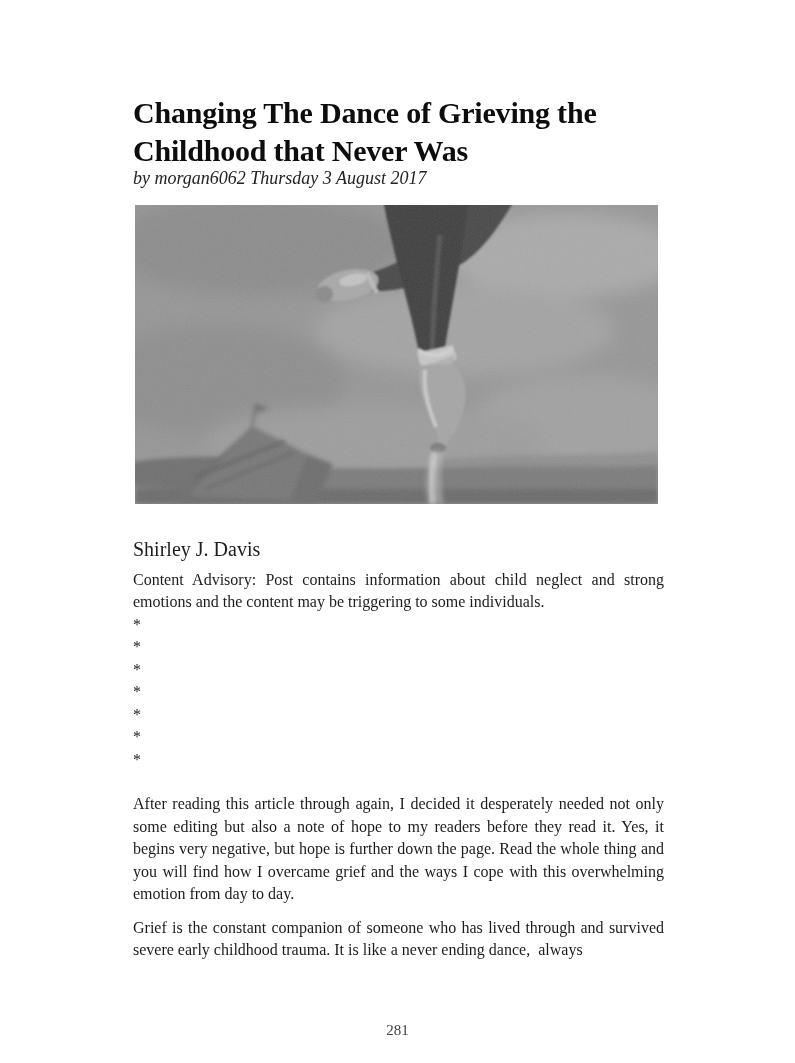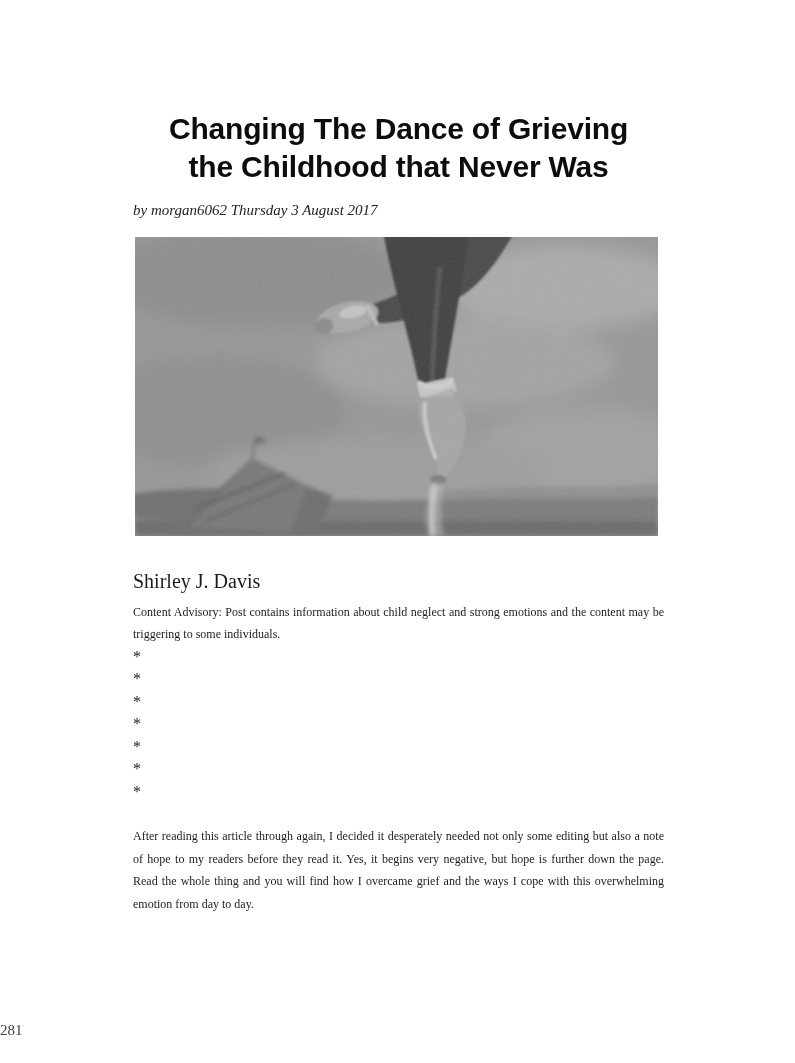--- a/index.html
+++ b/index.html
@@ -12,64 +12,64 @@
     font-family: "Liberation Serif", serif;
     color: #1c1c1c;
   }
   .content {
     position: absolute;
     left: 133px;
     top: 94px;
     width: 531px;
   }
   h1.title {
-    margin: 16px;
+    margin: 0;
     max-width: 525px;
-    font-family: Liberation Sans, sans-serif;
+    font-family: Liberation Serif, serif;
     font-weight: bold;
     font-size: 30px;
     line-height: 38px;
     color: #0d0d0d;
     letter-spacing: -0.2px;
-    text-align: center;
   }
   .byline {
     font-style: italic;
-    font-size: 15px;
+    font-size: 18px;
     line-height: 17px;
     color: #232323;
   }
   figure.article-figure {
     margin: 18px 0 0 2px;
     width: 523px;
     height: 299px;
   }
   figure.article-figure svg { display: block; }
   p.author {
     margin: 34px 0 8px 0;
     font-size: 20px;
     line-height: 22.5px;
   }
   p.body-par {
     margin: 0;
-    font-size: 12px;
+    font-size: 16px;
     line-height: 22.5px;
     text-align: justify;
   }
   .stars div {
     font-size: 16px;
     line-height: 22.5px;
   }
   p.par-1 { margin-top: 22px; margin-bottom: 11px; }
   p.par-2 { white-space: pre-wrap; }
   .page-number {
     position: absolute;
     top: 1022px;
     left: 0;
     width: 100%;
+    text-align: center;
     font-size: 15px;
     color: #3f3f3f;
   }
 </style>
 </head>
 <body>
 
 <div class="page">
   <div class="content">
 
@@ -165,17 +165,18 @@
       <div>*</div>
       <div>*</div>
       <div>*</div>
       <div>*</div>
       <div>*</div>
       <div>*</div>
     </div>
 
     <p class="body-par par-1">After reading this article through again, I decided it desperately needed not only some editing but also a note of hope to my readers before they read it. Yes, it begins very negative, but hope is further down the page. Read the whole thing and you will find how I overcame grief and the ways I cope with this overwhelming emotion from day to day.</p>
 
+    <p class="body-par par-2">Grief is the constant companion of someone who has lived through and survived severe early childhood trauma. It is like a never ending dance,  always</p>
 
   </div>
 
   <div class="page-number">281</div>
 </div>
 
 </body></html>

